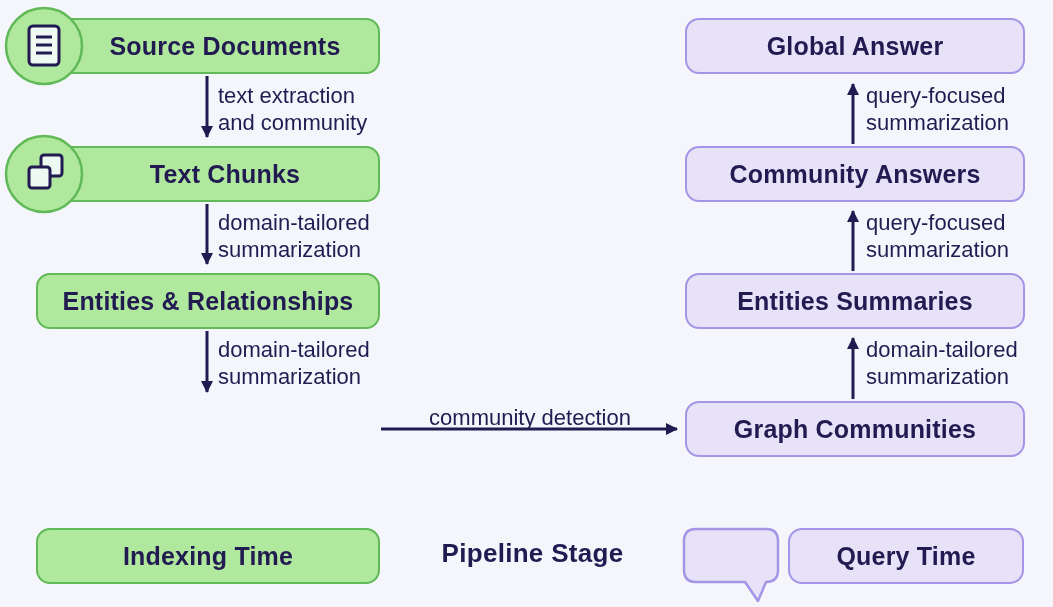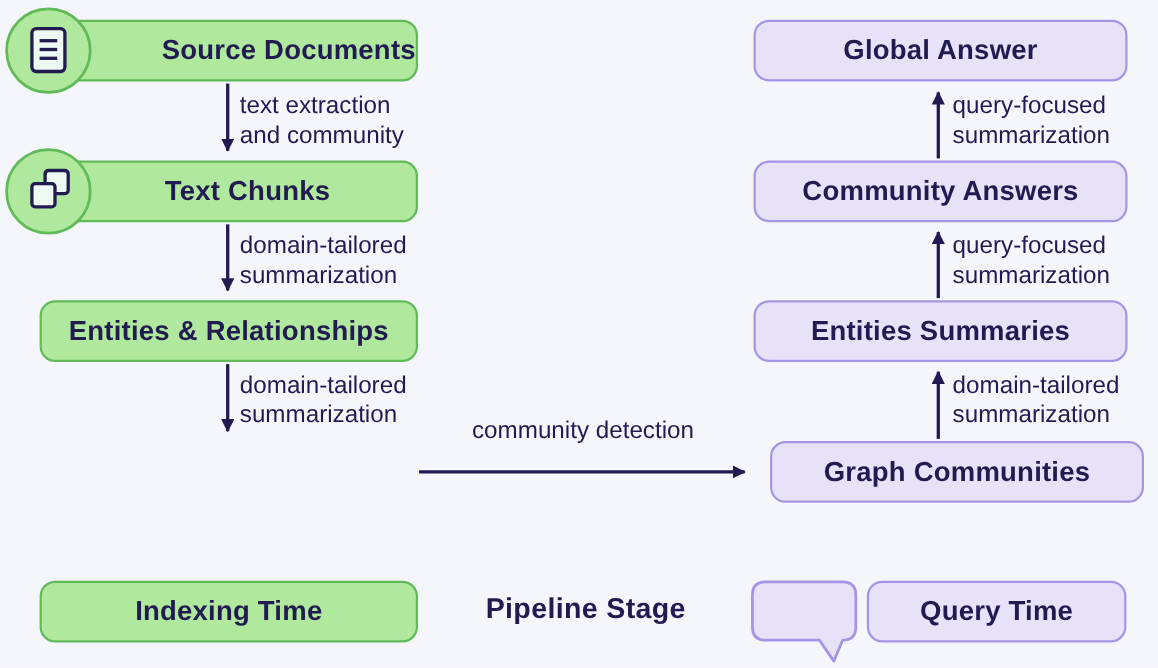--- a/index.html
+++ b/index.html
@@ -32,40 +32,40 @@
   .stage-title{
     position:absolute;z-index:3;font-size:26px;font-weight:700;
     text-align:center;letter-spacing:.3px;white-space:nowrap;
   }
 </style>
 </head>
 <body>
 
 <div class="canvas" style="--bg: #f5f6fb; --ink: #221b52; --greenFill: #b0e89d; --greenBorder: #60ba58; --purpleFill: #e7e2f7; --purpleBorder: #a595e6;">
 
-  <div class="node green iconpad" style="left:36px;top:18px;width:344px;justify-content:flex-end;">
+  <div class="node green iconpad" style="left:36px;top:18px;width:344px;">
     <span>Source Documents</span>
   </div>
   <div class="node green iconpad" style="left:36px;top:146px;width:344px;">
     <span>Text Chunks</span>
   </div>
   <div class="node green" style="left:36px;top:273px;width:344px;text-align:center;">
     <span>Entities &amp; Relationships</span>
   </div>
 
   <div class="node purple" style="left:685px;top:18px;width:340px;">
     <span>Global Answer</span>
   </div>
   <div class="node purple" style="left:685px;top:146px;width:340px;">
     <span>Community Answers</span>
   </div>
   <div class="node purple" style="left:685px;top:273px;width:340px;">
     <span>Entities Summaries</span>
   </div>
-  <div class="node purple" style="left:700px;top:401px;width:340px;">
+  <div class="node purple" style="left:685px;top:401px;width:340px;">
     <span>Graph Communities</span>
   </div>
 
   <div class="node green" style="left:36px;top:528px;width:344px;">
     <span>Indexing Time</span>
   </div>
   <div class="stage-title" style="left:380px;top:538px;width:305px;">Pipeline Stage</div>
   <div class="node purple" style="left:788px;top:528px;width:236px;">
     <span>Query Time</span>
   </div>
@@ -89,21 +89,21 @@
   </div>
   <div class="vlabel" style="left:866px;top:209px;">
     <span>query-focused</span>
     <span>summarization</span>
   </div>
   <div class="vlabel" style="left:866px;top:336px;">
     <span>domain-tailored</span>
     <span>summarization</span>
   </div>
 
-  <div class="hlabel" style="left:380px;top:378px;width:300px;">community detection</div>
+  <div class="hlabel" style="left:380px;top:405px;width:300px;">community detection</div>
 
   <svg class="overlay" width="1053" height="607" viewBox="0 0 1053 607">
     <defs>
       <marker id="ah" markerUnits="userSpaceOnUse" markerWidth="16" markerHeight="14" refX="11" refY="6" orient="auto">
         <path d="M0,0 L12,6 L0,12 Z" fill="#221b52"></path>
       </marker>
     </defs>
 
     <line x1="207" y1="76" x2="207" y2="137" stroke="#221b52" stroke-width="3" marker-end="url(#ah)"></line>
     <line x1="207" y1="204" x2="207" y2="264" stroke="#221b52" stroke-width="3" marker-end="url(#ah)"></line>

